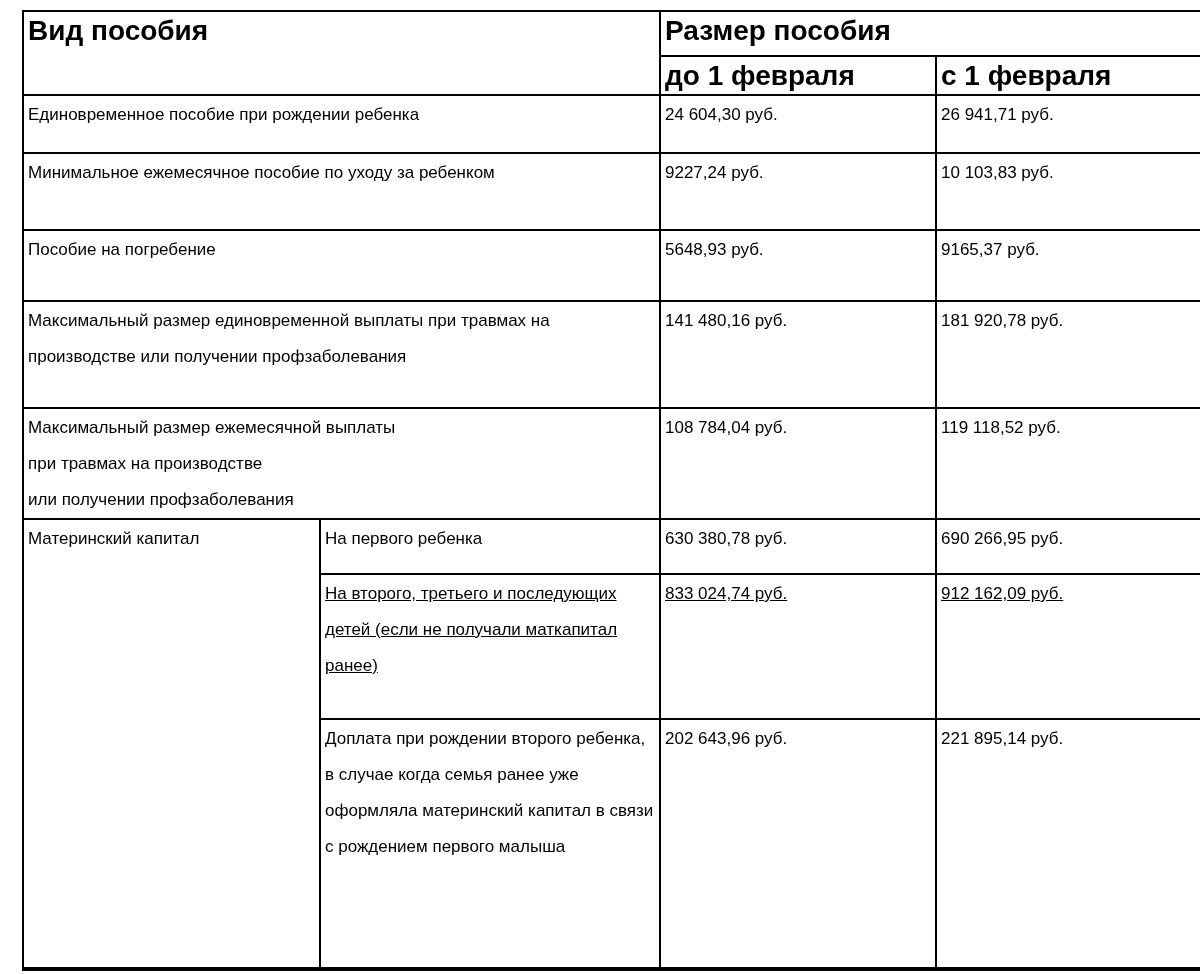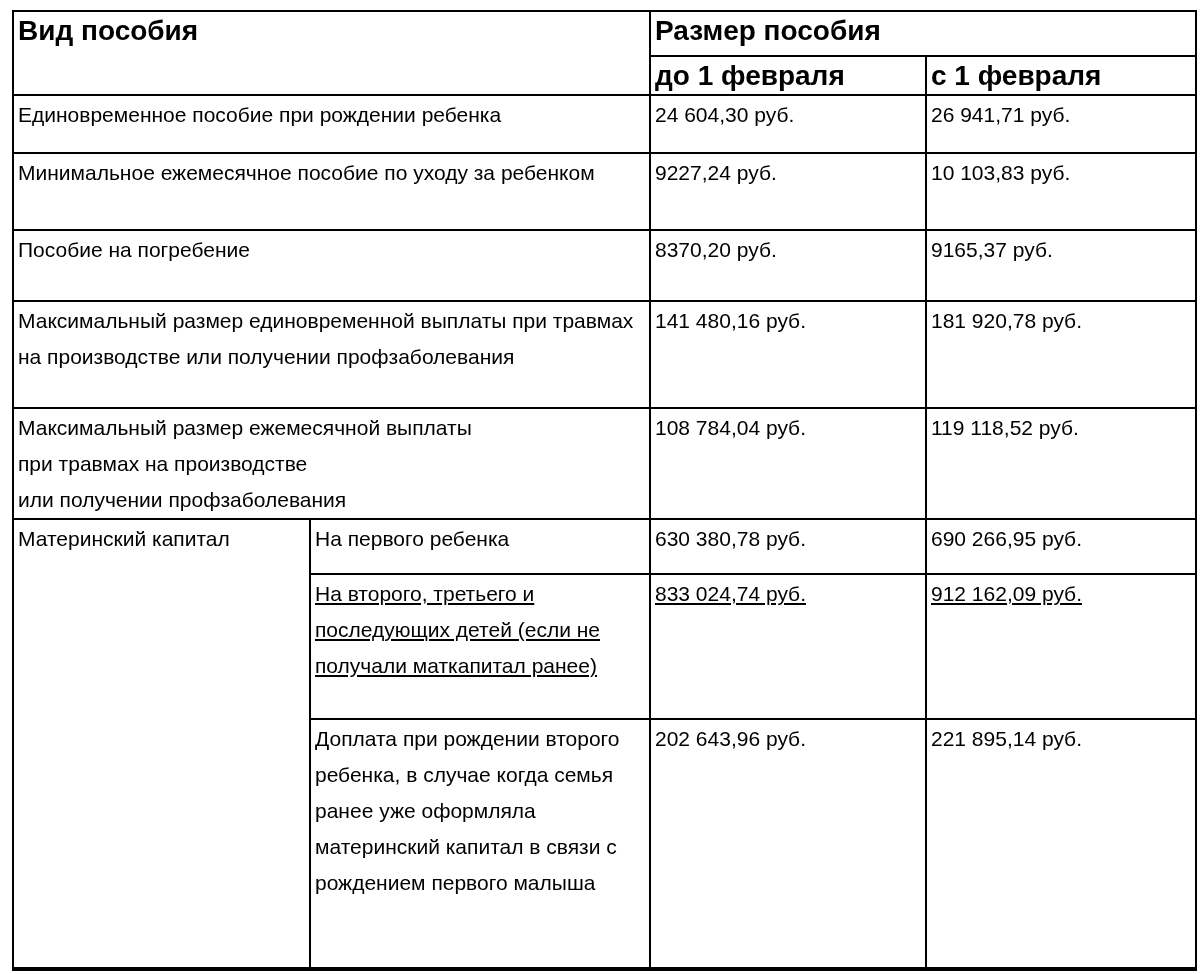--- a/index.html
+++ b/index.html
@@ -9,40 +9,40 @@
   }
   body {
     font-family: "Liberation Sans", sans-serif;
     color: #000000;
     width: 1200px;
     height: 974px;
     overflow: hidden;
   }
   .page {
     box-sizing: border-box;
-    padding: 10px 7px 0 12px;
+    padding: 10px 7px 0 22px;
   }
   table.benefits {
     border-collapse: collapse;
     table-layout: fixed;
     width: 1183px;
     border: 2px solid #000;
     border-bottom: 4px solid #000;
   }
   table.benefits col.c1 { width: 297px; }
   table.benefits col.c2 { width: 340px; }
   table.benefits col.c3 { width: 276px; }
   table.benefits col.c4 { width: 270px; }
   table.benefits th,
   table.benefits td {
     border: 2px solid #000;
     vertical-align: top;
     text-align: left;
     padding: 1px 3px 0 4px;
-    font-size: 21px;
+    font-size: 17px;
     line-height: 36px;
     white-space: pre-line;
     overflow: hidden;
     font-weight: normal;
   }
   table.benefits th {
     font-size: 28px;
     font-weight: bold;
     line-height: 36px;
   }
@@ -84,21 +84,21 @@
       <td>24 604,30 руб.</td>
       <td>26 941,71 руб.</td>
     </tr>
     <tr class="r2">
       <td colspan="2">Минимальное ежемесячное пособие по уходу за ребенком</td>
       <td>9227,24 руб.</td>
       <td>10 103,83 руб.</td>
     </tr>
     <tr class="r3">
       <td colspan="2">Пособие на погребение</td>
-      <td>8370,20 руб.</td>
+      <td>5648,93 руб.</td>
       <td>9165,37 руб.</td>
     </tr>
     <tr class="r4">
       <td colspan="2">Максимальный размер единовременной выплаты при травмах на производстве или получении профзаболевания</td>
       <td>141 480,16 руб.</td>
       <td>181 920,78 руб.</td>
     </tr>
     <tr class="r5">
       <td colspan="2">Максимальный размер ежемесячной выплаты
 при травмах на производстве

